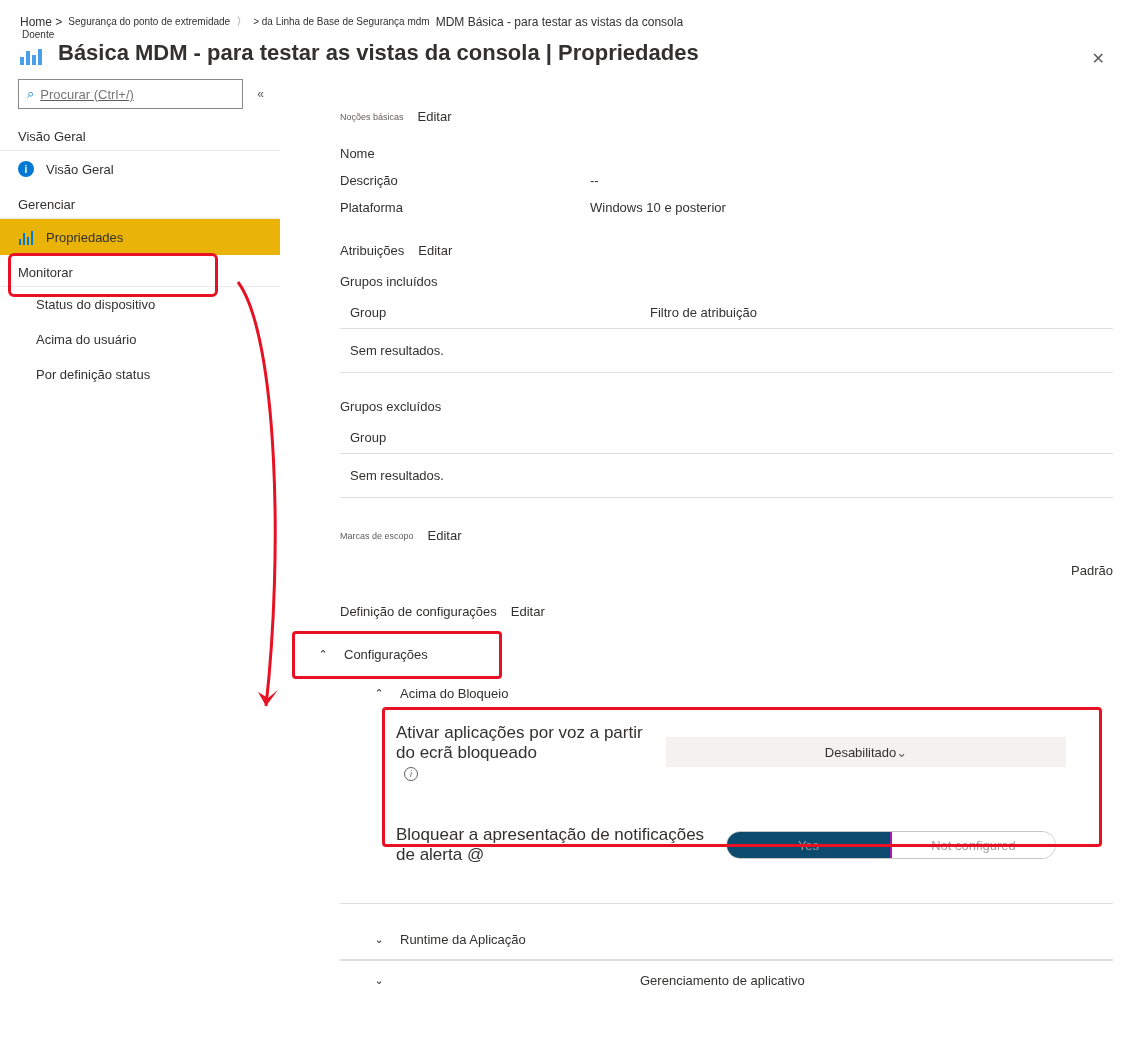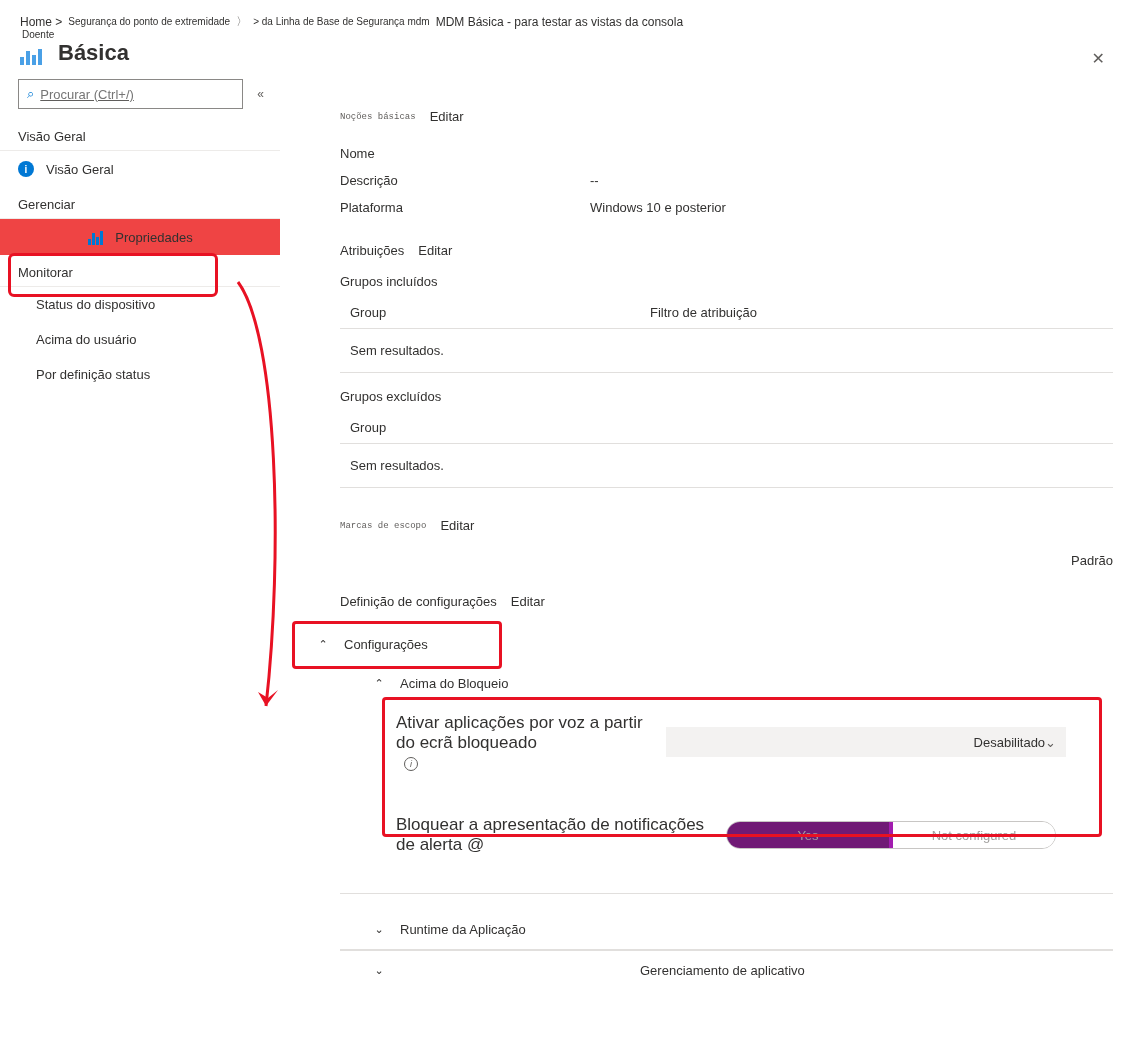--- a/index.html
+++ b/index.html
@@ -107,22 +107,21 @@
   .nav-item {
     display: flex;
     align-items: center;
     padding: 10px 18px;
     gap: 12px;
     font-size: 13px;
     cursor: pointer;
   }
   .nav-item.indent { padding-left: 36px; }
   .nav-item.active {
-    background: #ef4444;
-    justify-content: center;
+    background: #eab308;
   }
   .nav-icon {
     width: 16px; height: 16px;
     display: inline-flex;
     align-items: center;
     justify-content: center;
   }
   .info-circle {
     width: 16px; height: 16px; border-radius: 50%;
     background: #0078d4; color: #fff;
@@ -150,21 +149,21 @@
   .section-row {
     display: flex;
     align-items: center;
     gap: 14px;
     margin-bottom: 16px;
   }
   .section-label {
     font-size: 13px;
     color: #323130;
   }
-  .tiny-label { font-size: 9px; color: #605e5c; font-family: Liberation Mono, monospace; }
+  .tiny-label { font-size: 9px; color: #605e5c; }
   .edit-link {
     font-size: 13px;
     color: #323130;
     cursor: pointer;
   }
   .kv-row {
     display: flex;
     padding: 6px 0;
     font-size: 13px;
   }
@@ -232,21 +231,21 @@
     font-size: 9px; color: #605e5c; font-style: italic;
     margin-left: 8px; margin-top: 4px;
   }
   .dropdown {
     flex: 1;
     max-width: 400px;
     height: 30px;
     background: #f3f2f1;
     display: flex;
     align-items: center;
-    justify-content: flex-end;
+    justify-content: center;
     padding: 12px 10px;
     font-size: 13px;
     color: #323130;
     cursor: pointer;
   }
   .toggle-pill {
     display: flex;
     border: 1px solid #c8c6c4;
     border-radius: 16px;
     overflow: hidden;
@@ -256,22 +255,22 @@
   .toggle-opt {
     flex: 1;
     display: flex;
     align-items: center;
     justify-content: center;
     font-size: 13px;
     color: #a19f9d;
     background: #fff;
   }
   .toggle-opt.left {
-    border-right: 4px solid #a21caf;
-    background: #701a75;
+    border-right: 2px solid #a21caf;
+    background: #0c4a6e;
   }
   .arrow-annotation {
     position: absolute;
     left: 218px;
     top: 276px;
     width: 90px;
     height: 450px;
     pointer-events: none;
   }
   .collapsible.indent2 { padding-left: 46px; }
@@ -298,20 +297,21 @@
 
 <div class="title-row">
   <span class="title-label-small">Doente</span>
   <span class="title-icon">
     <span class="bar" style="height:8px"></span>
     <span class="bar" style="height:14px"></span>
     <span class="bar" style="height:10px"></span>
     <span class="bar" style="height:16px"></span>
   </span>
   <span style="font-size:22px;font-weight:600;margin-right:6px">Básica</span>
+  <span class="title-text">MDM - para testar as vistas da consola | Propriedades</span>
   <span class="close-x">✕</span>
 </div>
 
 <div class="layout">
 
   <div class="sidebar">
     <div class="search-wrap">
       <div class="search-box">
         <span style="color:#0078d4;margin-right:6px;font-size:13px">⌕</span>
         <input type="text" placeholder="Procurar (Ctrl+/)" style="">
@@ -375,21 +375,21 @@
     </div>
 
     <div class="sub-header">Grupos incluídos</div>
     <div class="table-head">
       <span class="col1">Group</span>
       <span>Filtro de atribuição</span>
     </div>
     <hr class="divider" style="margin:0">
     <div class="table-empty">Sem resultados.</div>
 
-    <div class="sub-header" style="margin-top:16px">Grupos excluídos</div>
+    <div class="sub-header" style="margin-top:26px">Grupos excluídos</div>
     <div class="table-head">
       <span class="col1">Group</span>
     </div>
     <hr class="divider" style="margin:0">
     <div class="table-empty">Sem resultados.</div>
 
     <div class="section-row" style="margin-top:30px">
       <span class="tiny-label">Marcas de escopo</span>
       <span class="edit-link">Editar</span>
     </div>

